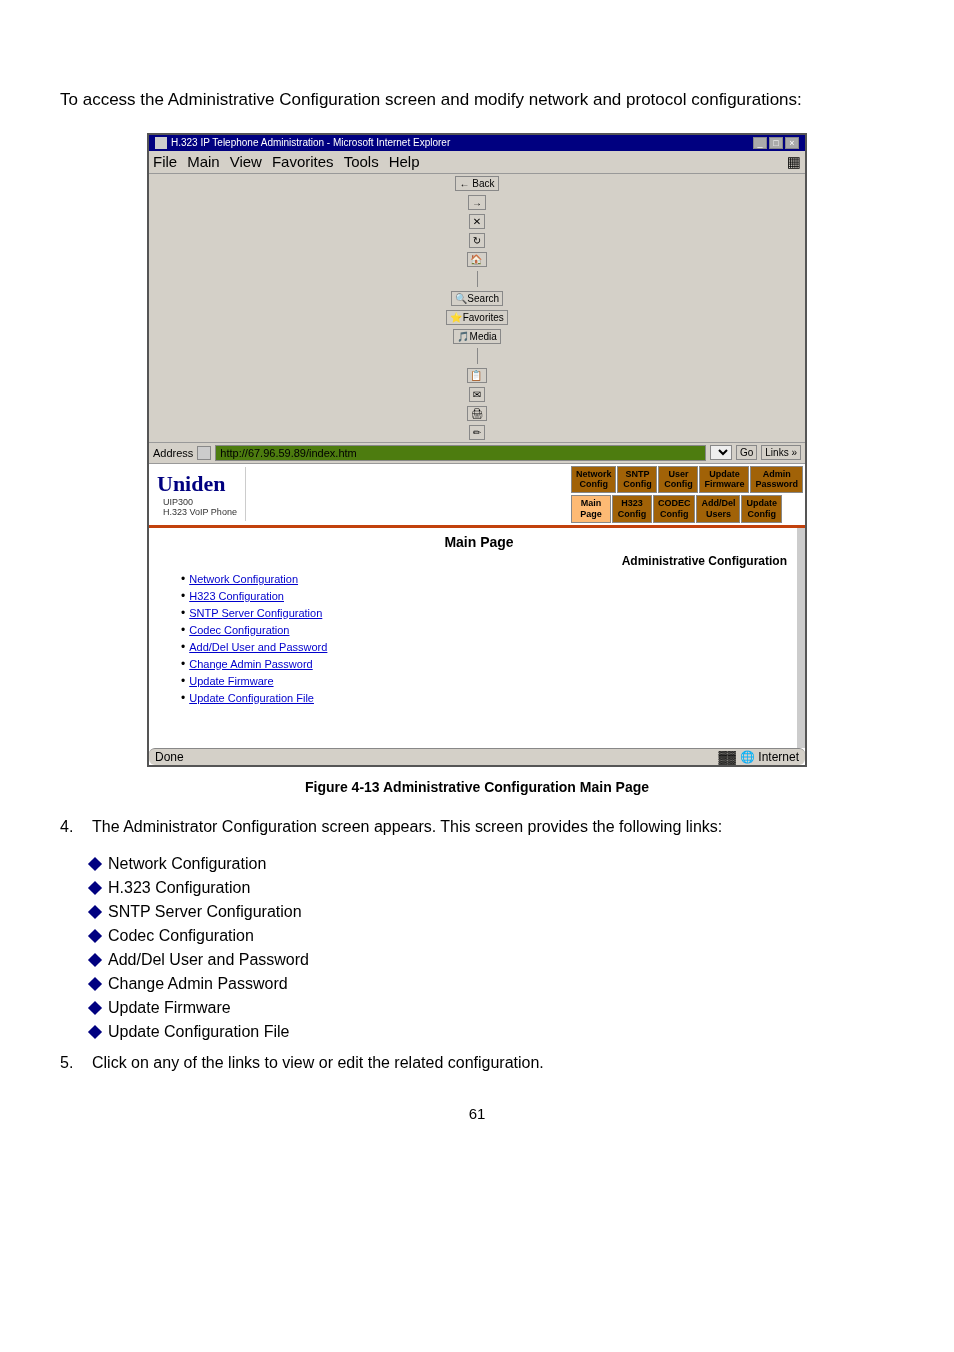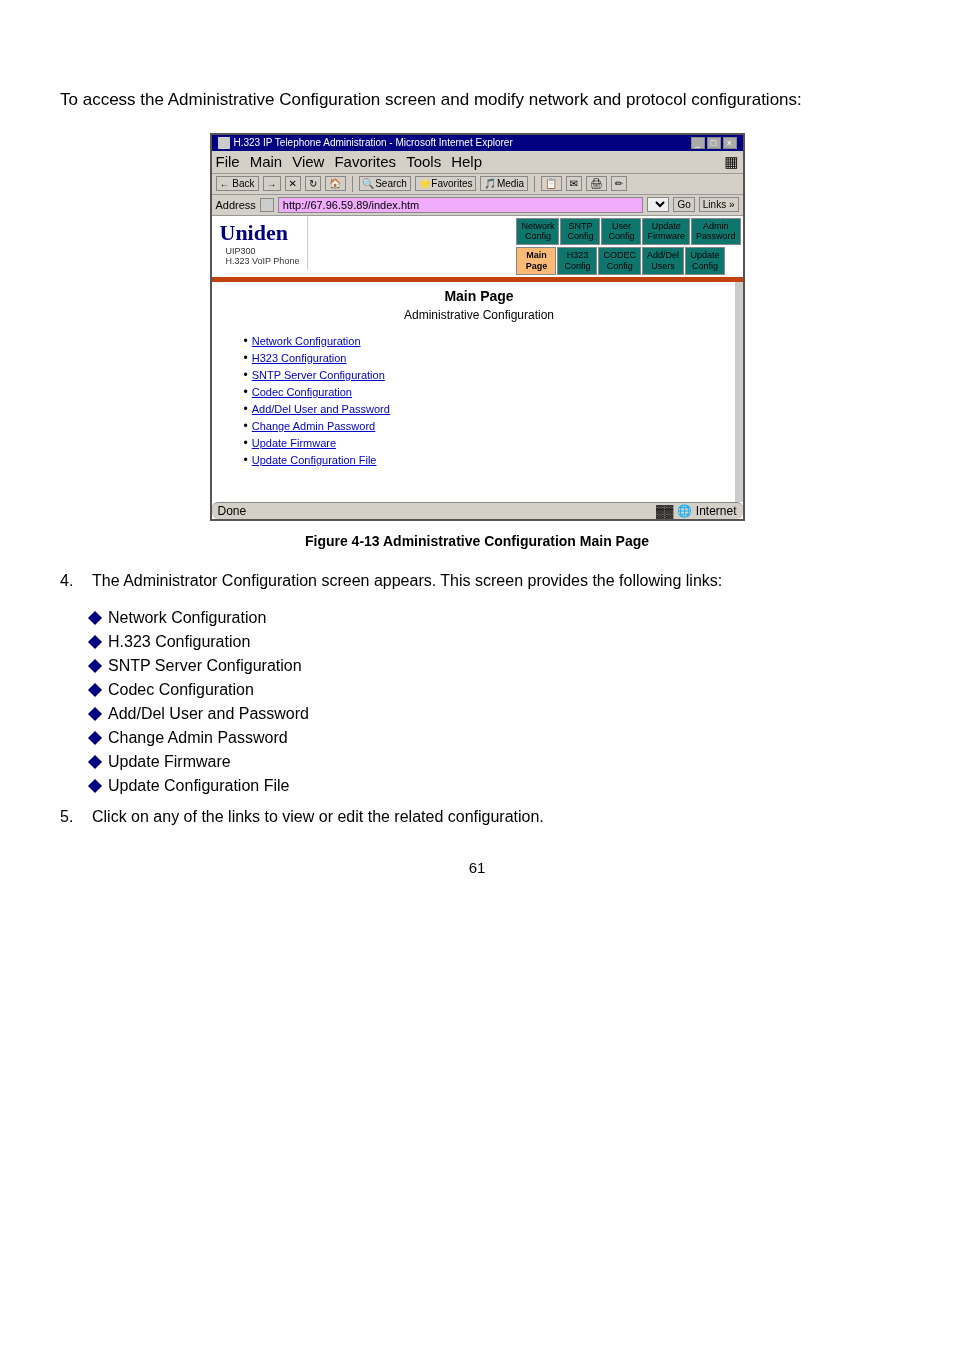--- a/index.html
+++ b/index.html
@@ -15,21 +15,21 @@
     .intro-text {
       font-size: 17px;
       line-height: 1.5;
       margin-bottom: 20px;
       margin-top: 47px;
     }
 
     
     .browser-window {
       border: 2px solid #555;
-      width: 535px;
+      width: 660px;
       margin: 0 auto 12px auto;
       background: #fff;
       font-size: 11px;
     }
 
     .browser-titlebar {
       background: #000080;
       color: #fff;
       padding: 2px 6px;
       display: flex;
@@ -82,20 +82,21 @@
     }
 
     .browser-toolbar {
       background: #d4d0c8;
       padding: 2px 4px;
       display: flex;
       align-items: center;
       gap: 4px;
       font-size: 11px;
       border-bottom: 1px solid #999;
+      flex-direction: column;
     }
 
     .browser-btn {
       background: #d4d0c8;
       border: 1px solid #888;
       font-size: 10px;
       padding: 1px 3px;
       cursor: pointer;
     }
 
@@ -112,21 +113,21 @@
       display: flex;
       align-items: center;
       gap: 4px;
       font-size: 11px;
       border-bottom: 1px solid #999;
     }
 
     .address-input {
       flex: 1;
       border: 1px solid #888;
-      background: #f0abfc;
+      background: #4d7c0f;
       padding: 1px 4px;
       font-size: 11px;
     }
 
     .browser-content {
       background: #fff;
       position: relative;
     }
 
     .uniden-logo-area {
@@ -143,28 +144,29 @@
       color: #000080;
     }
 
     .phone-info {
       font-size: 9px;
       color: #333;
       margin-left: 6px;
     }
 
     .nav-tab {
-      background: #0f766e;
+      background: #a16207;
       border: 1px solid #888;
       padding: 2px 4px;
       font-size: 9px;
       text-align: center;
       cursor: pointer;
       min-width: 40px;
       line-height: 1.2;
+      font-weight: bold;
     }
 
     .nav-tab.active {
       background: #fdba74;
       font-weight: bold;
     }
 
     .main-content-area {
       padding: 6px 10px 10px 22px;
       min-height: 220px;
@@ -172,24 +174,24 @@
     }
 
     .main-page-title {
       text-align: center;
       font-size: 14px;
       font-weight: bold;
       margin-bottom: 4px;
     }
 
     .admin-config-subtitle {
-      text-align: center;
+      text-align: right;
       font-size: 12px;
-      margin-bottom: 12px;
-      font-weight: normal;
+      margin-bottom: 4px;
+      font-weight: bold;
     }
 
     .config-link-list {
       list-style: none;
       padding-left: 10px;
     }
 
     .config-link-list li {
       margin-bottom: 3px;
       display: flex;
@@ -332,21 +334,21 @@
     <input class="address-input" type="text" value="http://67.96.59.89/index.htm" style="">
     <select style="font-size:10px;border:1px solid #888;">
       <option></option>
     </select>
     <button class="browser-btn">Go</button>
     <button class="browser-btn">Links »</button>
   </div>
 
   <div class="browser-content">
 
-    <div style="display:flex; align-items:flex-start; border-bottom:5px solid #c2410c;">
+    <div style="display:flex; align-items:center; border-bottom:3px solid #c2410c;">
       <div class="uniden-logo-area">
         <div>
           <div class="uniden-logo">Uniden</div>
           <div class="phone-info">UIP300</div>
           <div class="phone-info">H.323 VoIP Phone</div>
         </div>
       </div>
 
       <div style="margin-left:auto; display:flex; flex-direction:column; gap:2px; padding:2px;">
         <div style="display:flex; gap:1px;">

